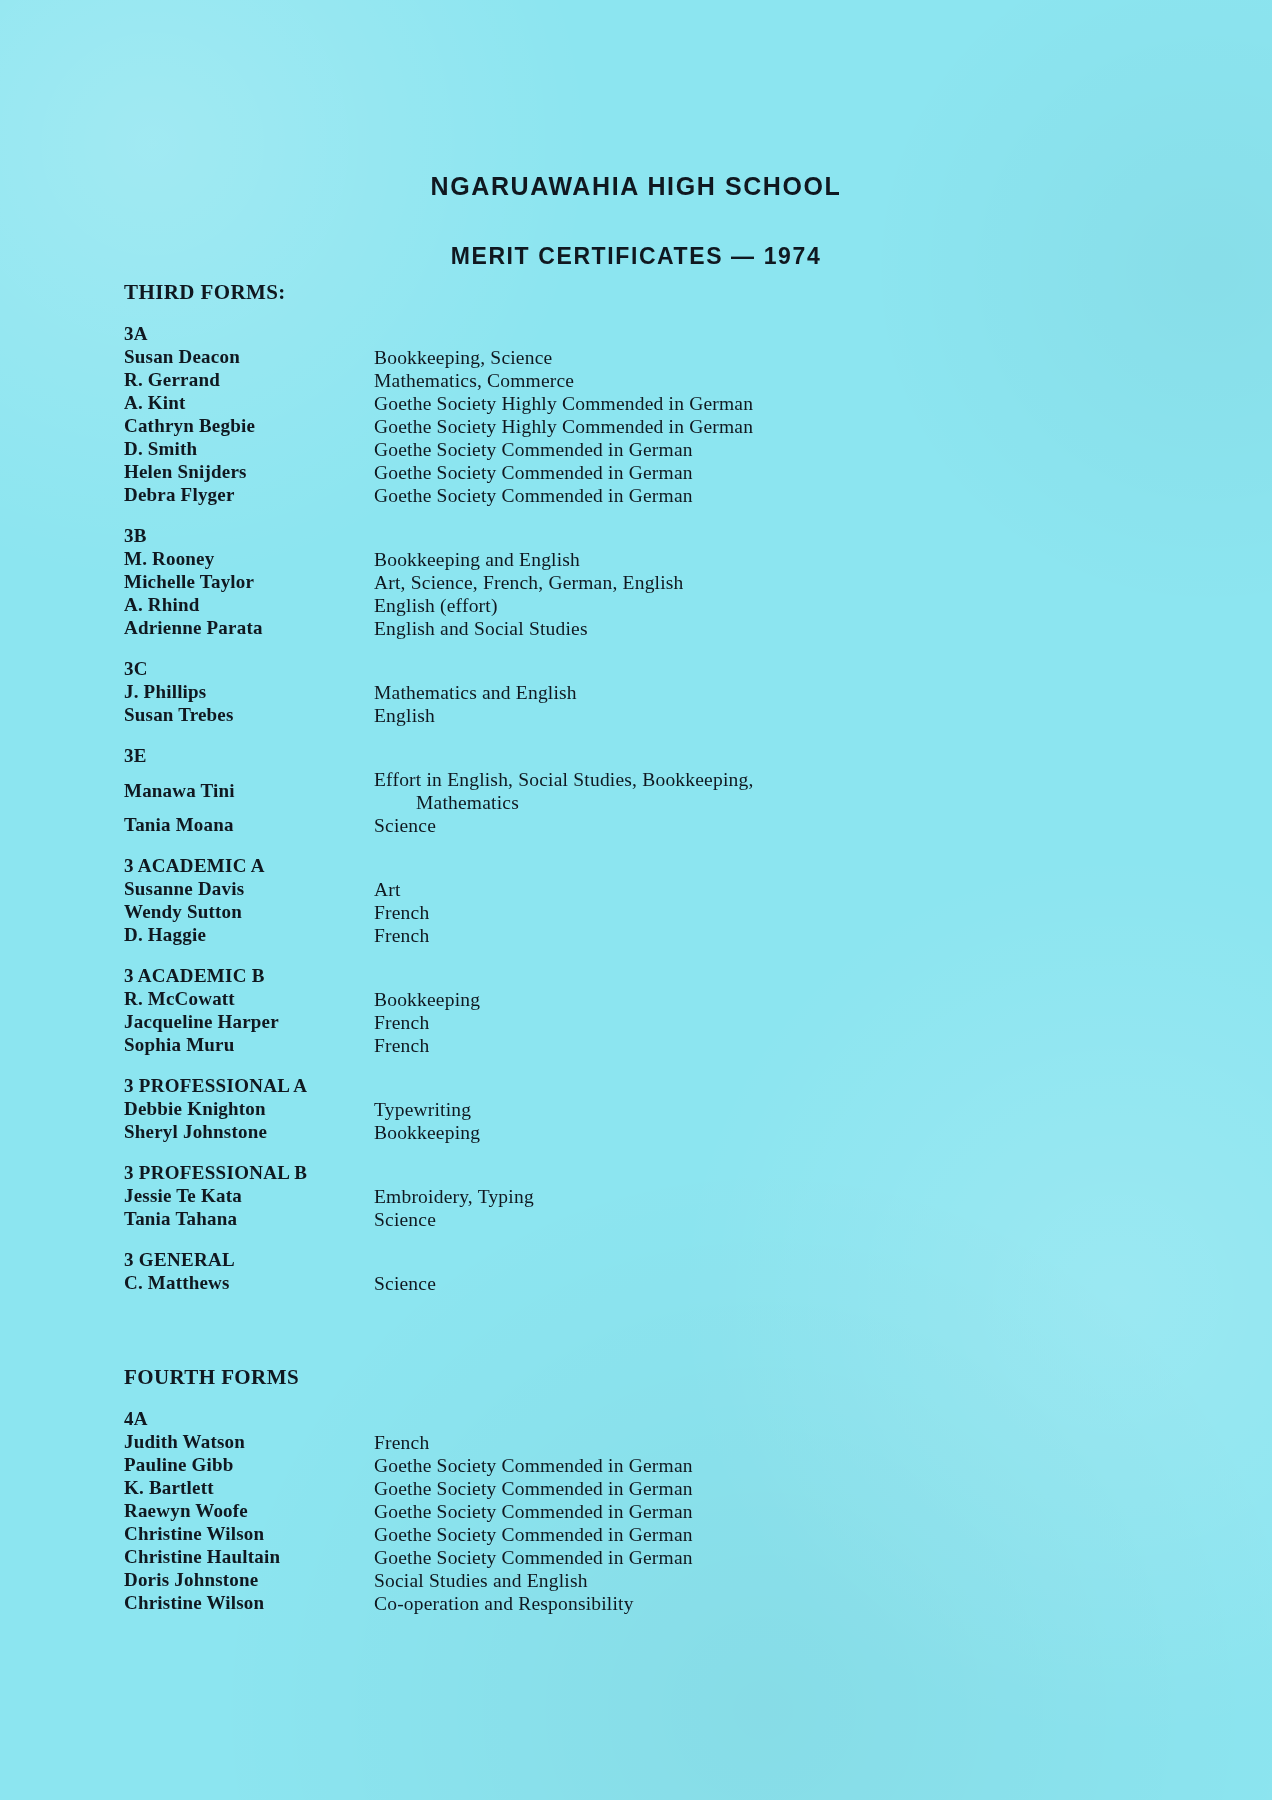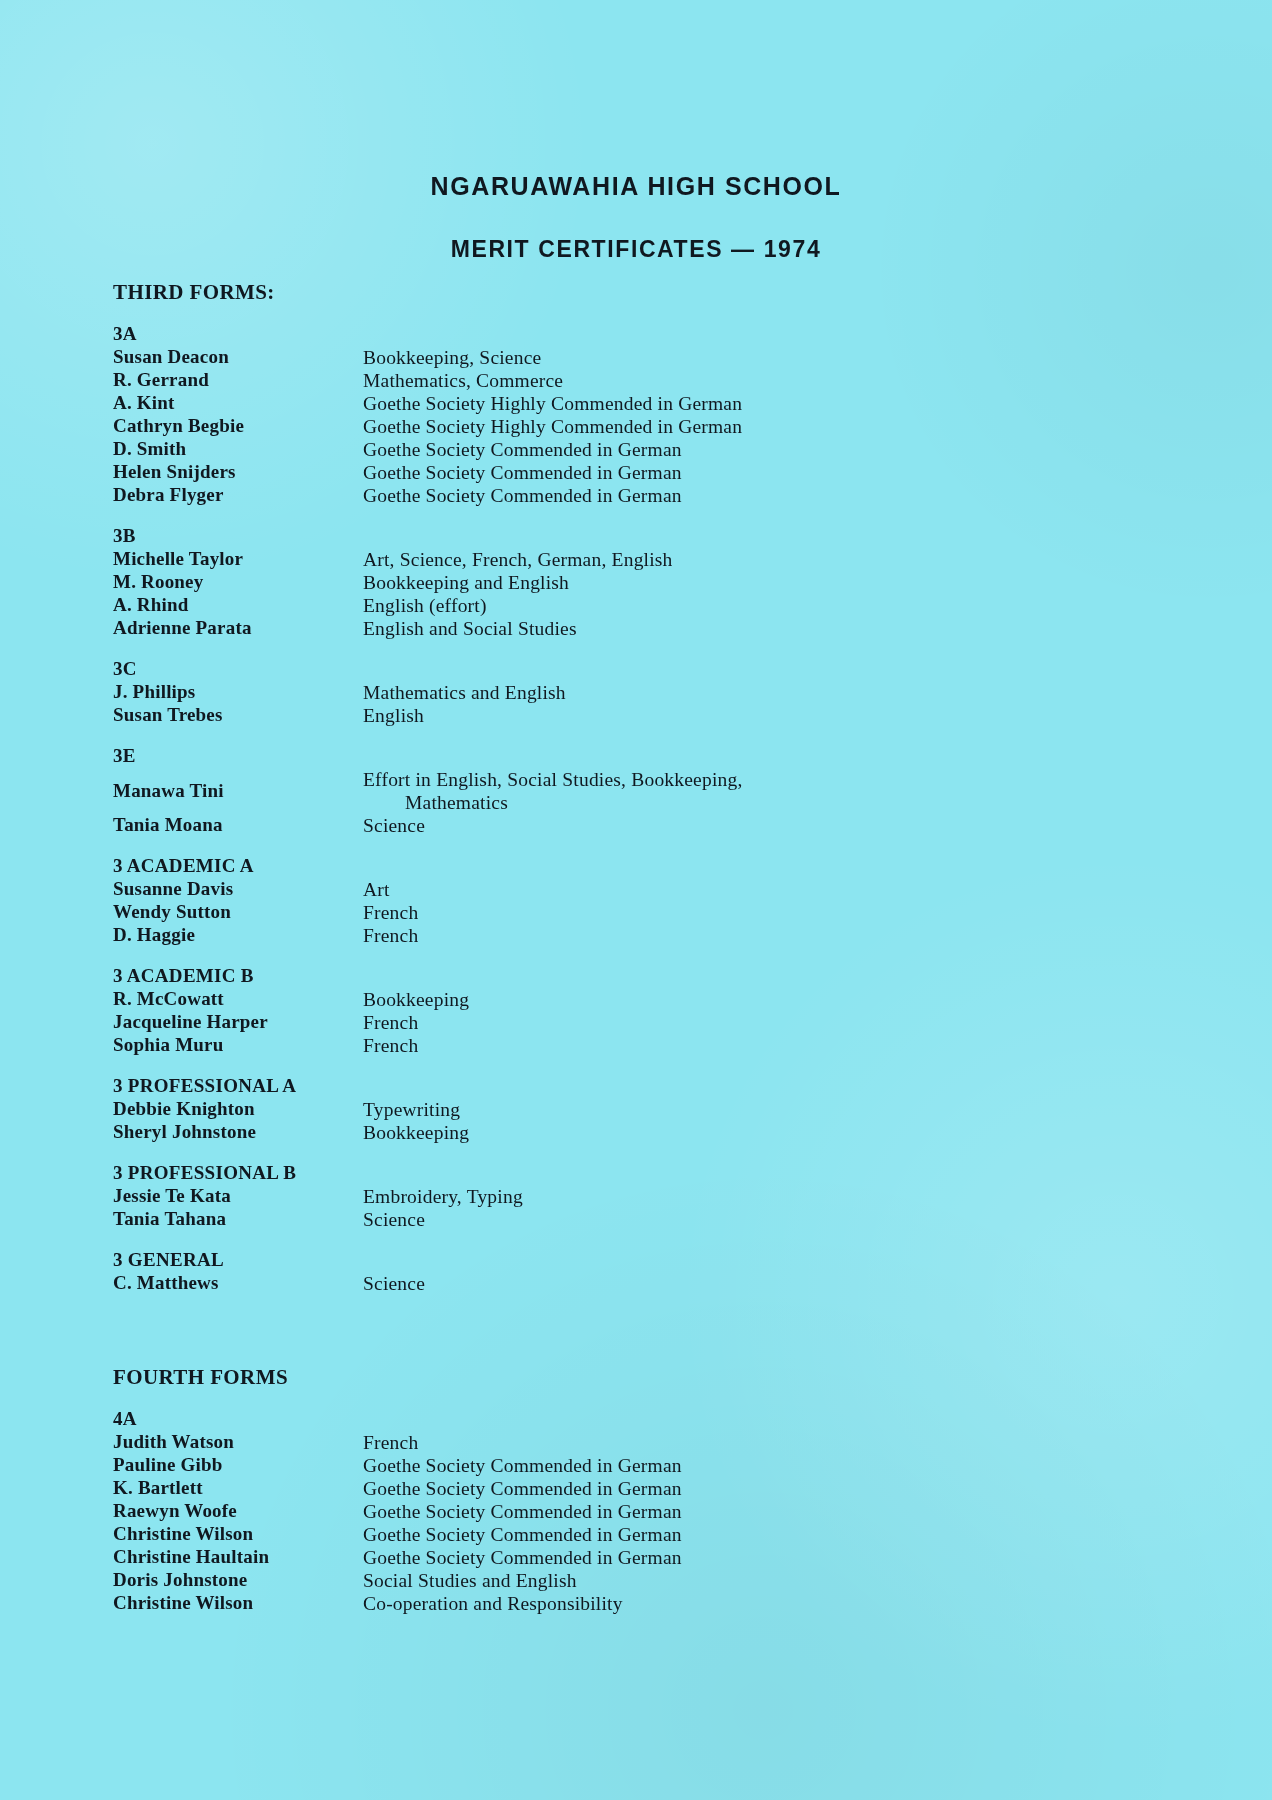--- a/index.html
+++ b/index.html
@@ -36,33 +36,33 @@
     left: 0;
     width: 1272px;
     text-align: center;
     font-size: 25px;
     letter-spacing: 1.6px;
     font-family: "Liberation Sans", sans-serif;
     font-weight: bold;
   }
   .cert-line {
     position: absolute;
-    top: 236px;
+    top: 243px;
     left: 0;
     width: 1272px;
     text-align: center;
     font-size: 23px;
     letter-spacing: 1.6px;
     font-family: "Liberation Sans", sans-serif;
     font-weight: bold;
   }
   .body-col {
     position: absolute;
     top: 280px;
-    left: 113px;
+    left: 124px;
     width: 1050px;
   }
   .section-title {
     font-family: "Liberation Serif", serif;
     font-weight: bold;
     font-size: 21px;
     letter-spacing: 0.4px;
     margin-top: 26px;
     margin-bottom: 3px;
   }
@@ -143,28 +143,28 @@
           <div class="entry-award"><span>Goethe Society Commended in German</span></div>
         </div>
         <div class="entry">
           <div class="entry-name">Debra Flyger</div>
           <div class="entry-award"><span>Goethe Society Commended in German</span></div>
         </div>
       </div>
       <div class="group">
         <div class="group-label">3B</div>
         <div class="entry">
+          <div class="entry-name">M. Rooney</div>
+          <div class="entry-award"><span>Bookkeeping and English</span></div>
+        </div>
+        <div class="entry">
           <div class="entry-name">Michelle Taylor</div>
           <div class="entry-award"><span>Art, Science, French, German, English</span></div>
         </div>
         <div class="entry">
-          <div class="entry-name">M. Rooney</div>
-          <div class="entry-award"><span>Bookkeeping and English</span></div>
-        </div>
-        <div class="entry">
           <div class="entry-name">A. Rhind</div>
           <div class="entry-award"><span>English (effort)</span></div>
         </div>
         <div class="entry">
           <div class="entry-name">Adrienne Parata</div>
           <div class="entry-award"><span>English and Social Studies</span></div>
         </div>
       </div>
       <div class="group">
         <div class="group-label">3C</div>

